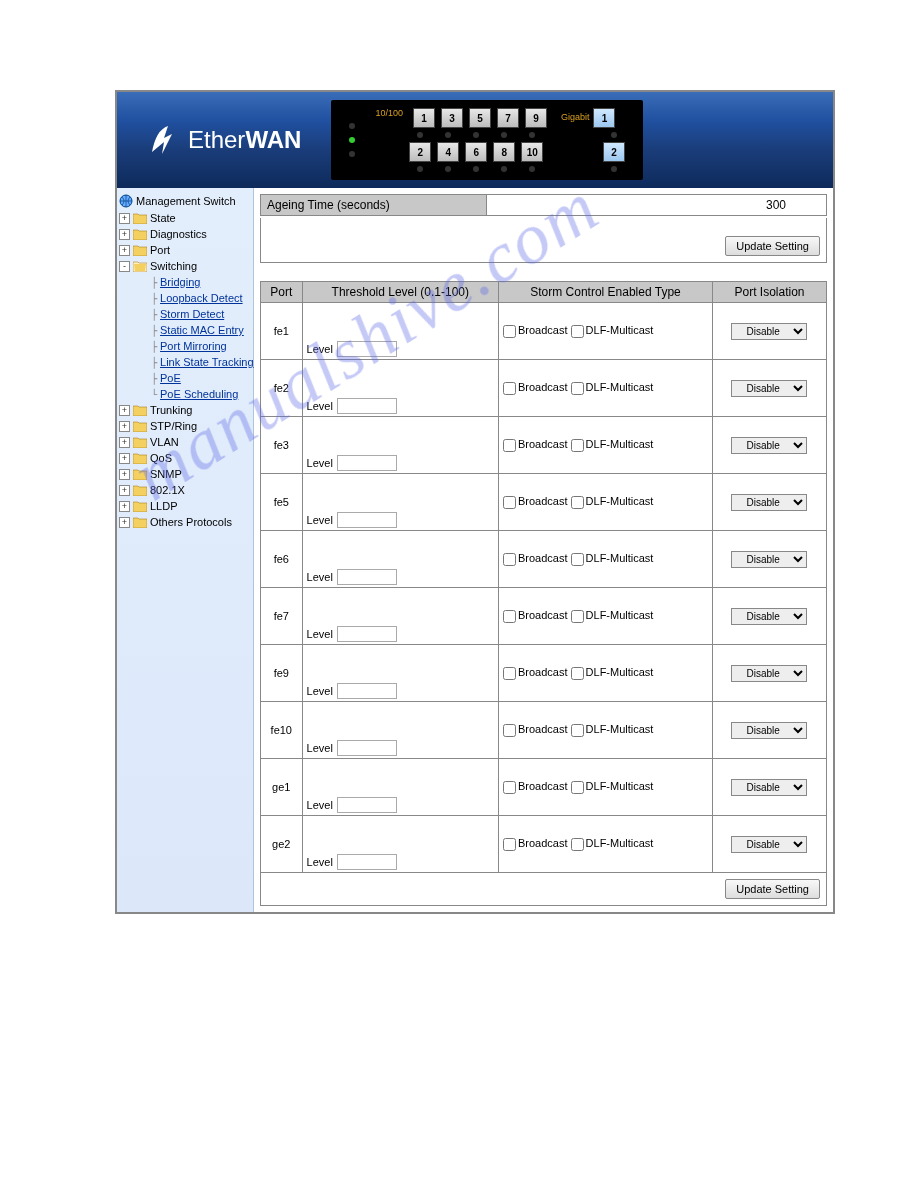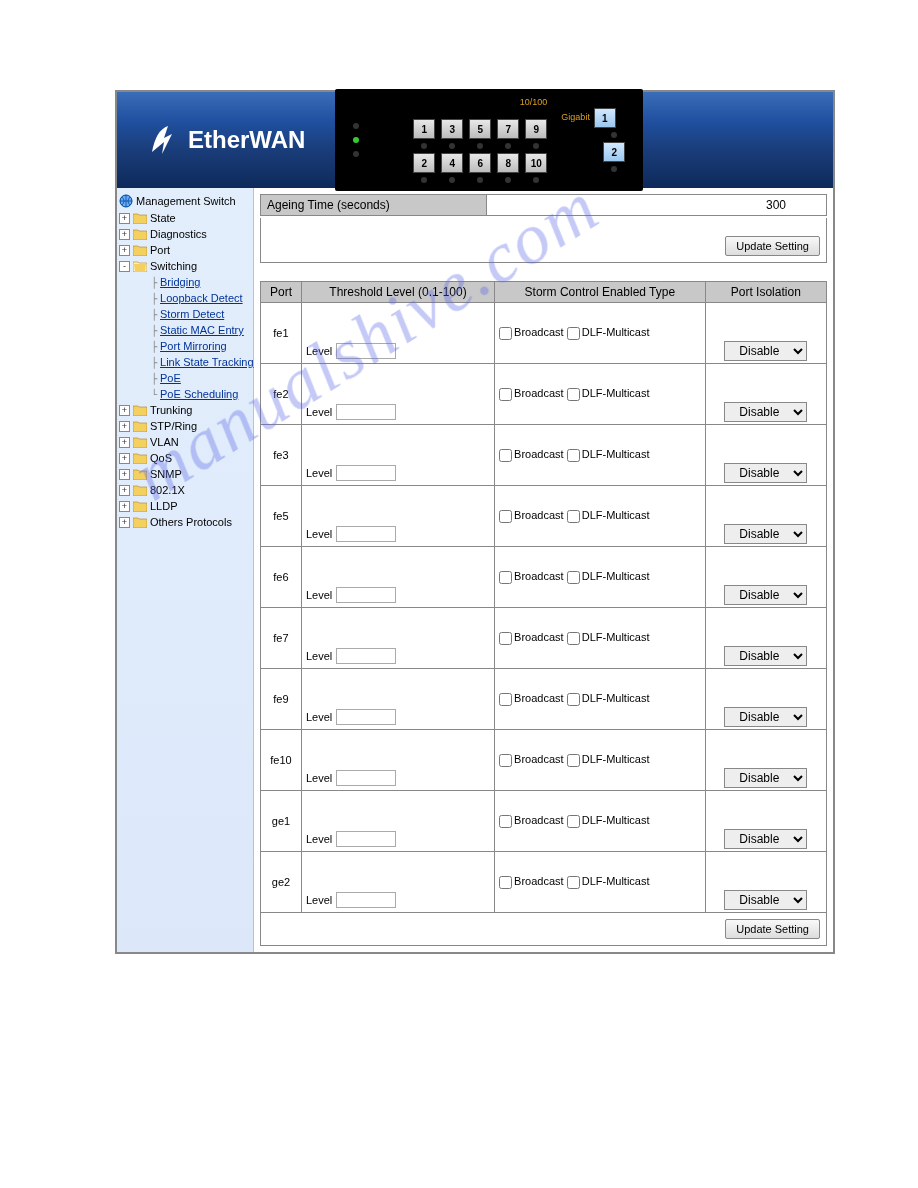--- a/index.html
+++ b/index.html
@@ -2,21 +2,21 @@
 <html><head>
 <meta charset="utf-8">
 <style>
 * { box-sizing: border-box; margin: 0; padding: 0; }
 body { font-family: Arial, sans-serif; font-size: 12px; background: #fff; width: 918px; }
 .page { border: 2px solid #888; margin: 90px 115px 0 115px; width: 720px; position: relative; }
 .header { background: linear-gradient(180deg, #3a6db8 0%, #2050a0 30%, #1a3d7a 60%, #0d2a5a 100%); height: 96px; display: flex; align-items: center; }
 .logo { color: #fff; font-size: 24px; font-weight: bold; margin-left: 25px; display: flex; align-items: center; }
 .logo-mark { width: 40px; height: 40px; margin-right: 6px; position: relative; }
 .logo-mark svg { width: 100%; height: 100%; }
-.logo-text .thin { font-weight: 700; text-align: right; }
+.logo-text .thin { font-weight: 400; text-align: right; }
 .port-panel { background: #000; margin-left: 30px; padding: 8px 18px; border-radius: 2px; display: flex; align-items: center; gap: 14px; }
 .port-group { display: flex; flex-direction: column; gap: 4px; }
 .port-label { color: #d9a020; font-size: 9px; text-align: left; margin-bottom: 2px; }
 .port-row { display: flex; gap: 6px; align-items: center; }
 .port-btn { width: 22px; height: 20px; background: linear-gradient(180deg,#e8e8e8,#bcbcbc); border: 1px solid #444; color: #000; font-size: 10px; font-weight: bold; display: flex; align-items: center; justify-content: center; cursor: pointer; }
 .port-btn.gig { background: linear-gradient(180deg,#d0e8ff,#9cc8f0); }
 .led-row { display: flex; gap: 6px; }
 .led { width: 6px; height: 6px; border-radius: 50%; background: #333; margin: 0 8px; }
 .led.on { background: #3c3; }
 .side-leds { display: flex; flex-direction: column; gap: 8px; margin-right: 6px; }
@@ -40,21 +40,21 @@
 .ageing-tbl .value-cell { text-align: right; padding-right: 40px; }
 .btn-row { border: 1px solid #888; border-top: none; padding: 18px 6px 6px 6px; text-align: right; margin-bottom: 18px; }
 .btn { background: linear-gradient(180deg,#f8f8f8,#ddd); border: 1px solid #888; padding: 3px 10px; font-size: 11px; cursor: pointer; border-radius: 2px; }
 .port-tbl { width: 100%; border-collapse: collapse; border: 1px solid #888; }
 .port-tbl th { background: #c8c8c8; border: 1px solid #888; padding: 3px 4px; font-weight: normal; font-size: 12px; }
 .port-tbl td { border: 1px solid #888; padding: 2px 4px; font-size: 11px; text-align: center; }
 .level-cell { display: flex; align-items: center; gap: 4px; justify-content: flex-start; margin-top: 36px; }
 .level-input { width: 60px; border: 1px solid #aaa; height: 16px; font-size: 11px; }
 .storm-cell { text-align: left !important; white-space: nowrap; }
 .chk { vertical-align: middle; margin-right: 2px; }
-.iso-select { font-size: 12px; border: 1px solid #888; background: #eee; padding: 1px 10px; margin-top: 36px; }
+.iso-select { font-size: 10px; border: 1px solid #888; background: #eee; padding: 1px 10px; }
 .footer-row td { text-align: right; padding: 6px; }
 .watermark { position: fixed; top: 300px; left: 100px; font-size: 72px; color: rgba(90,100,230,0.35); font-style: italic; font-family: Georgia, serif; transform: rotate(-32deg); pointer-events: none; z-index: 999; font-weight: normal; letter-spacing: 2px; }
 </style>
 </head>
 <body>
 
 <div class="watermark">manualshive.com</div>
 
 <div class="page">
 
@@ -67,21 +67,21 @@
       </span>
       <span class="logo-text"><span class="thin">Ether</span><span>WAN</span></span>
     </div>
     <div class="port-panel">
       <div class="side-leds">
         <span class="led"></span>
         <span class="led on"></span>
         <span class="led"></span>
       </div>
       <div class="port-group">
-        <div style="display:flex;align-items:flex-end;gap:10px;flex-direction:column;">
+        <div style="display:flex;align-items:flex-start;gap:10px;">
           <span class="port-label">10/100</span>
           <div class="port-row" id="ports-top">
               <span class="port-btn">1</span>
               <span class="port-btn">3</span>
               <span class="port-btn">5</span>
               <span class="port-btn">7</span>
               <span class="port-btn">9</span>
             </div>
         </div>
         <div class="led-row" id="leds-top" style="margin-left:34px;">

